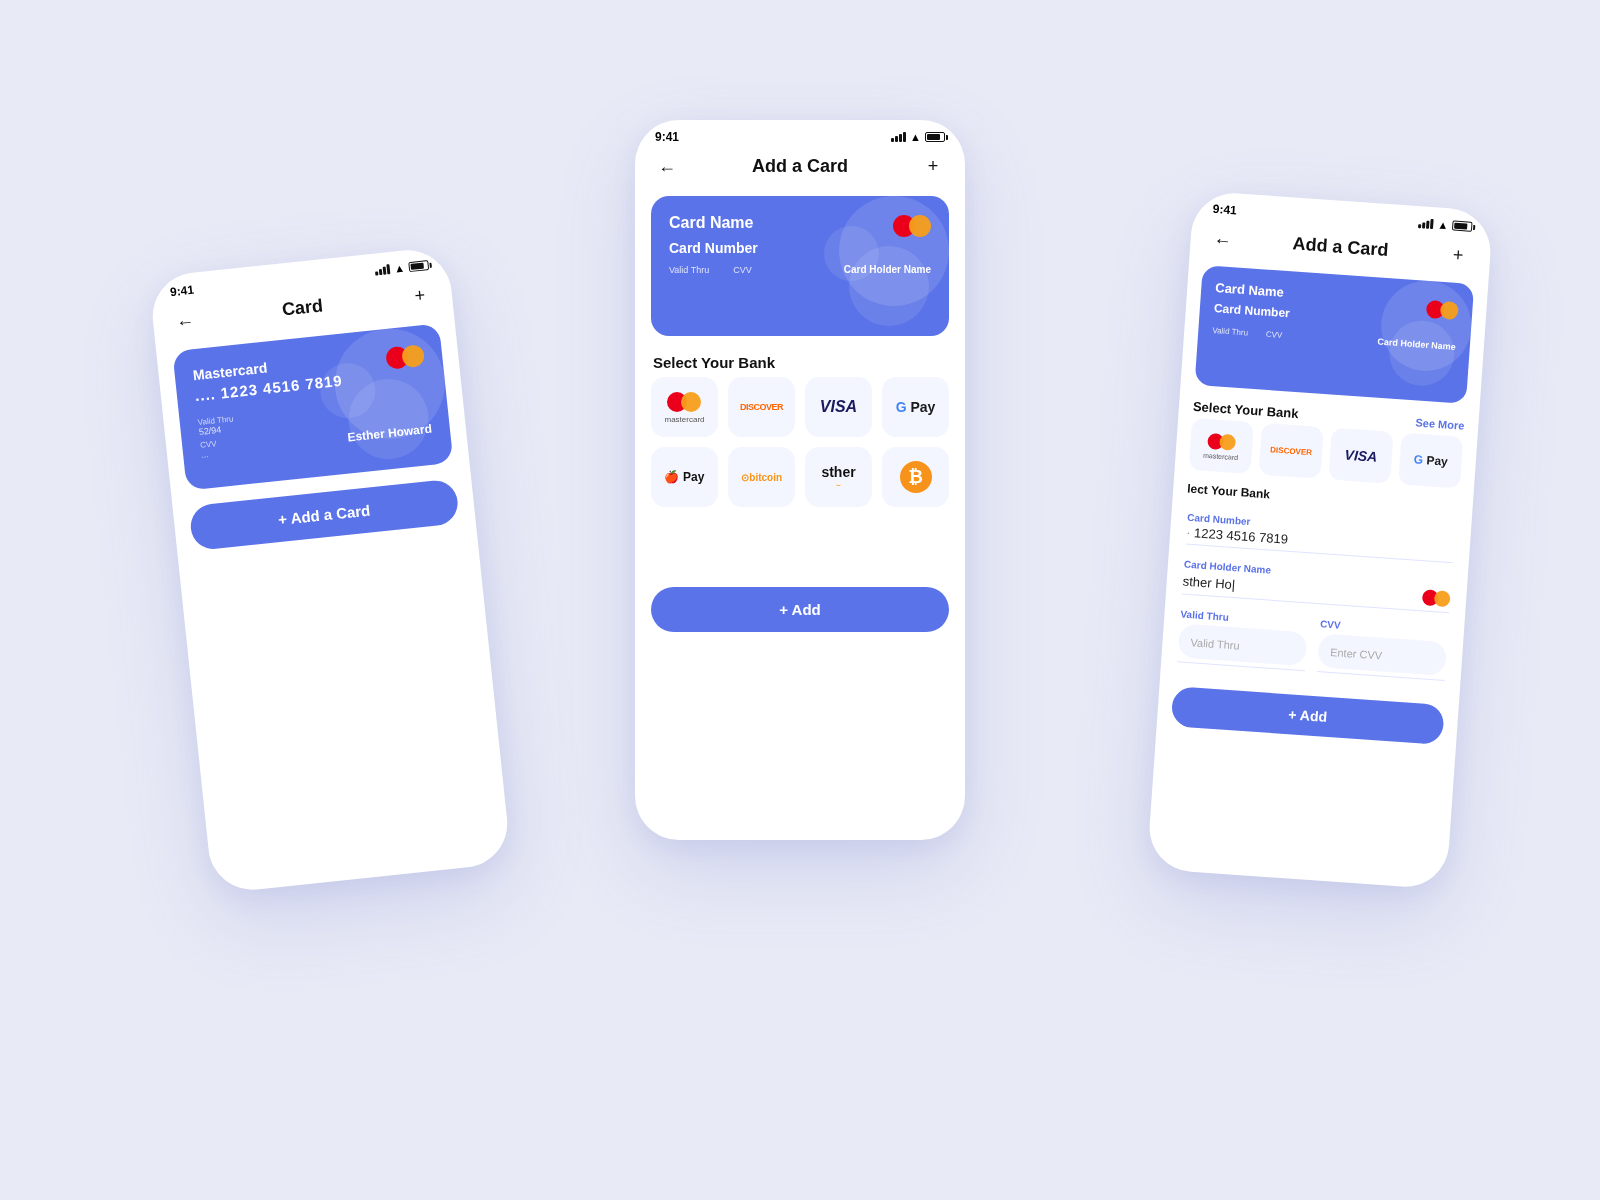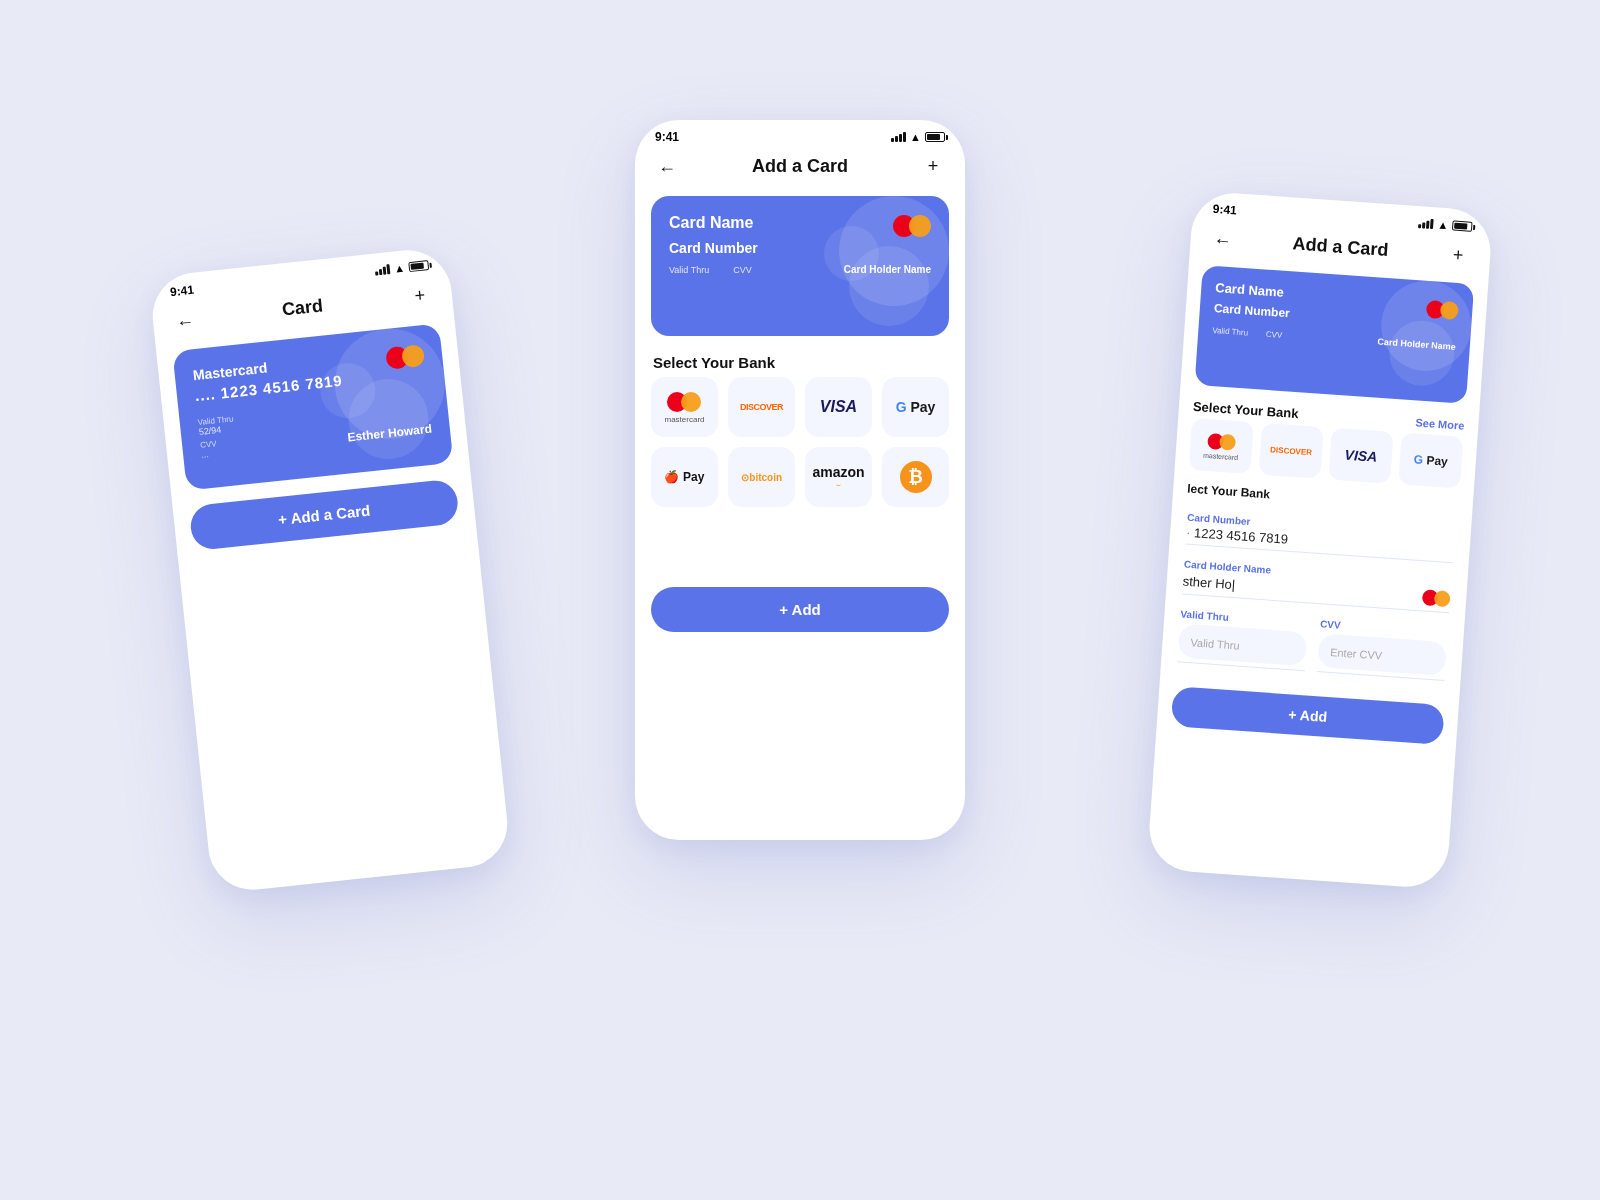--- a/index.html
+++ b/index.html
@@ -430,21 +430,21 @@
       <div class="bank-item">
         <span class="bank-logo-applepay">🍎 Pay</span>
       </div>
 
       <div class="bank-item">
         <span style="font-size:10px;font-weight:700;color:#F7931A;">⊙bitcoin</span>
       </div>
 
       <div class="bank-item">
         <div style="display:flex;flex-direction:column;align-items:center;">
-          <span class="amazon-text">amazon</span>
+          <span class="amazon-text">sther</span>
           <span class="amazon-smile">⌣</span>
         </div>
       </div>
 
       <div class="bank-item">
         <div class="btc-icon">₿</div>
       </div>
     </div>
 
     <div style="flex:1;"></div>

